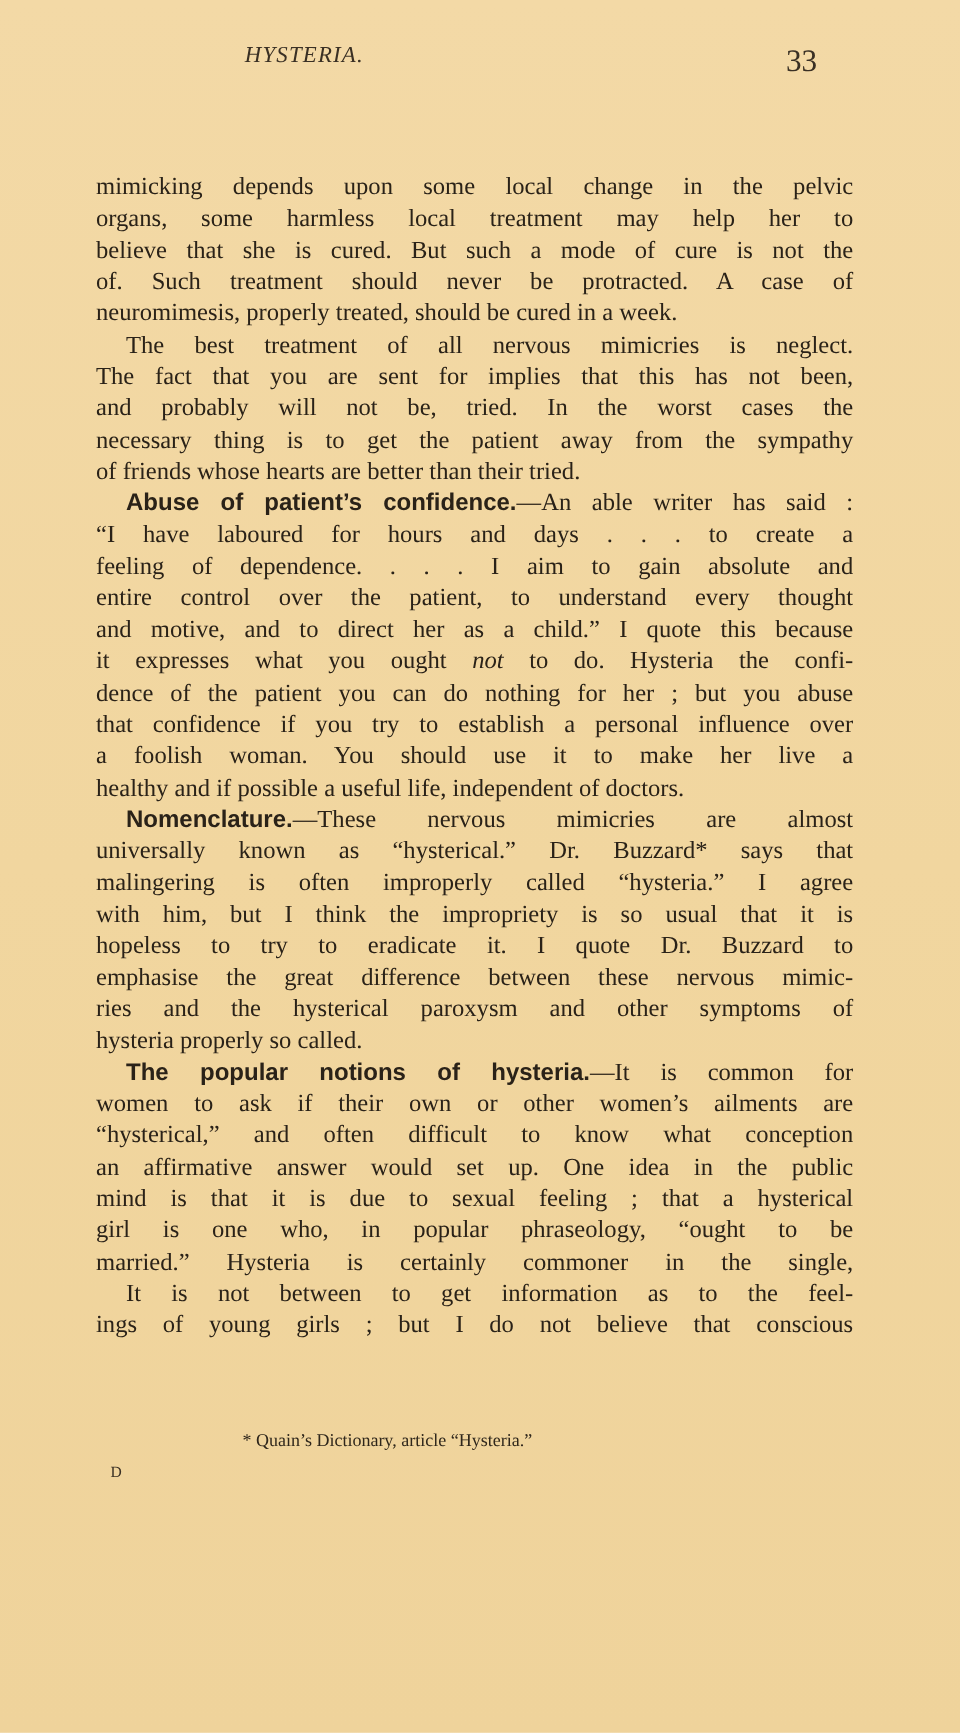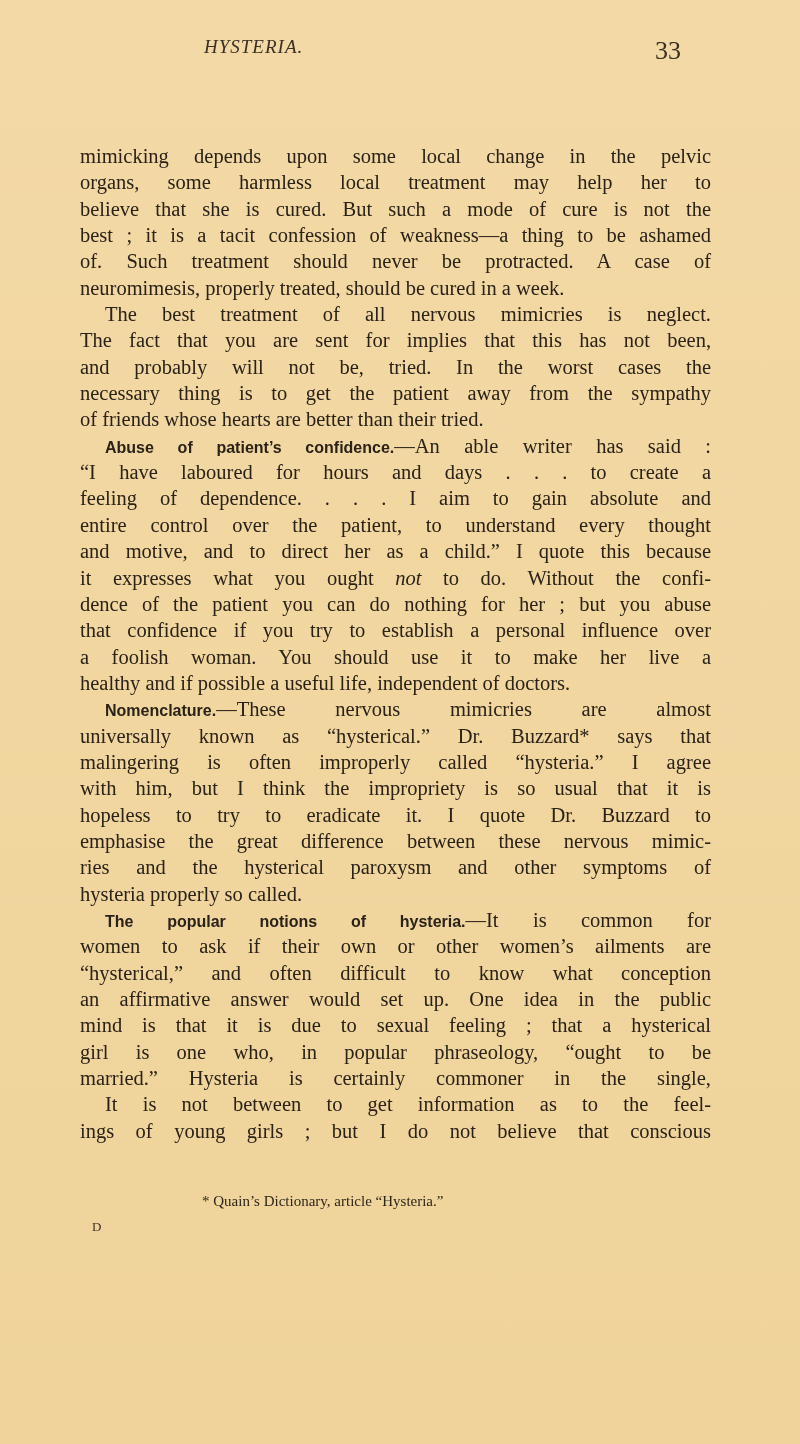--- a/index.html
+++ b/index.html
@@ -24,21 +24,21 @@
   .body-text {
     position:absolute; left:51px; top:143px; width:631px;margin-left:29px;
   }
   .line {
     height:26.35px; line-height:26.35px; font-size:20.5px;
     white-space:nowrap; text-align:justify; text-align-last:justify;
     overflow:visible;
   }
   .line.last { text-align-last:left; }
   .line.indent { padding-left:25px; }
-  .bold { font-family:"Liberation Sans","DejaVu Sans",sans-serif; font-weight:bold; font-size:16px; }
+  .bold { font-family:"Liberation Sans","DejaVu Sans",sans-serif; font-weight:bold; font-size:20px; }
   .it { font-style:italic; }
   .footnote {
     position:absolute; top:1193px; left:0; width:800px; text-align:left;
     font-size:15px; color:#2e261b;
   }
   .footnote span.fn { position:absolute; left:202px; }
   .signature {
     position:absolute; top:1219px; left:92px; font-size:13px; color:#3a3024;
   }
 </style>
@@ -48,34 +48,33 @@
 <div class="page">
   <div class="running-head">
     <span class="rh-title">HYSTERIA.</span>
     <span class="rh-page">33</span>
   </div>
 
   <div class="body-text">
     <div class="line">mimicking depends upon some local change in the pelvic</div>
     <div class="line">organs, some harmless local treatment may help her to</div>
     <div class="line">believe that she is cured.  But such a mode of cure is not the</div>
-    <div class="line">best ; it is a tacit confession of weakness—a thing to be ashamed</div>
     <div class="line">of.  Such treatment should never be protracted.  A case of</div>
     <div class="line last">neuromimesis, properly treated, should be cured in a week.</div>
     <div class="line indent">The best treatment of all nervous mimicries is neglect.</div>
     <div class="line">The fact that you are sent for implies that this has not been,</div>
     <div class="line">and probably will not be, tried.  In the worst cases the</div>
     <div class="line">necessary thing is to get the patient away from the sympathy</div>
     <div class="line last">of friends whose hearts are better than their tried.</div>
     <div class="line indent"><span class="bold">Abuse of patient’s confidence.</span><span>—An able writer has said :</span></div>
     <div class="line">“I have laboured for hours and days  .  .  .  to create a</div>
     <div class="line">feeling of dependence.  .  .  .  I aim to gain absolute and</div>
     <div class="line">entire control over the patient, to understand every thought</div>
     <div class="line">and motive, and to direct her as a child.”  I quote this because</div>
-    <div class="line"><span>it expresses what you ought </span><span class="it">not</span><span> to do.  Without the confi-</span></div>
+    <div class="line"><span>it expresses what you ought </span><span class="it">not</span><span> to do.  Hysteria the confi-</span></div>
     <div class="line">dence of the patient you can do nothing for her ;  but you abuse</div>
     <div class="line">that confidence if you try to establish a personal influence over</div>
     <div class="line">a foolish woman.  You should use it to make her live a</div>
     <div class="line last">healthy and if possible a useful life, independent of doctors.</div>
     <div class="line indent"><span class="bold">Nomenclature.</span><span>—These nervous mimicries are almost</span></div>
     <div class="line">universally known as “hysterical.”  Dr. Buzzard*  says that</div>
     <div class="line">malingering is often improperly called “hysteria.”  I agree</div>
     <div class="line">with him, but I think the impropriety is so usual that it is</div>
     <div class="line">hopeless to try to eradicate it.  I quote Dr. Buzzard to</div>
     <div class="line">emphasise the great difference between these nervous mimic-</div>

